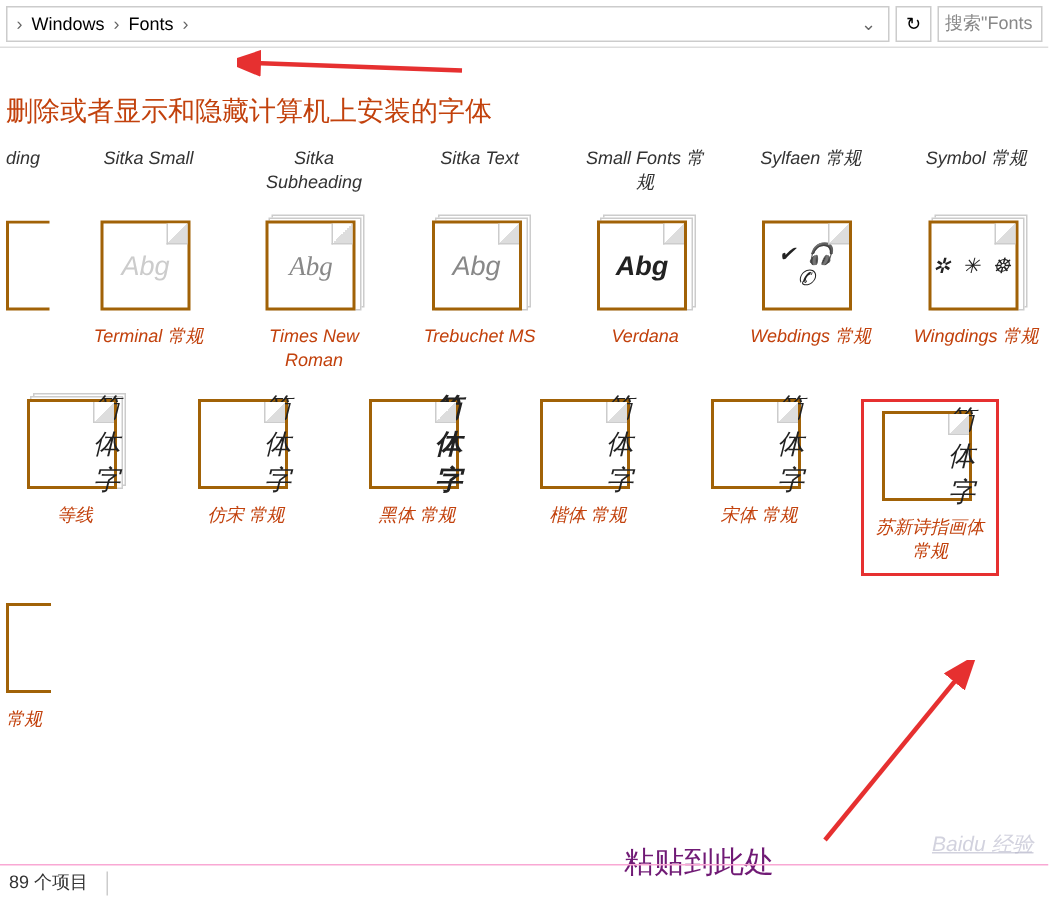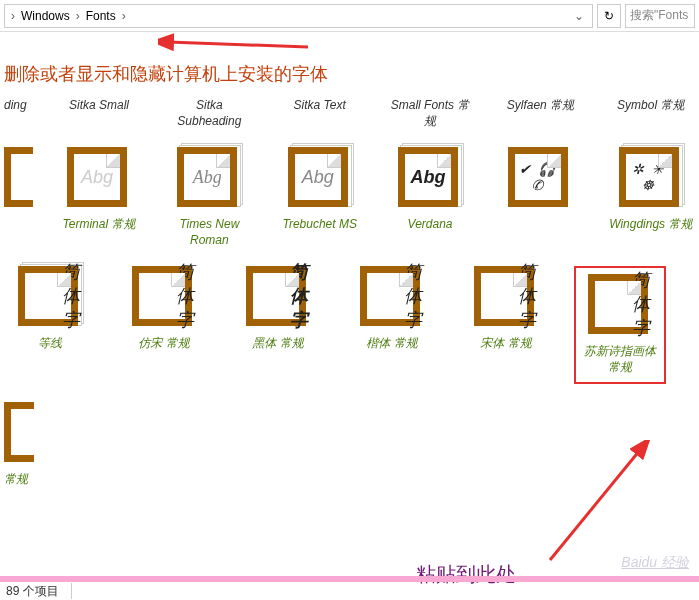--- a/index.html
+++ b/index.html
@@ -24,35 +24,35 @@
     .font-item.cut { width: 30px; align-items: flex-start; overflow: hidden; }
     .font-icon { width: 64px; height: 64px; position: relative; margin-bottom: 6px; }
     .font-icon.stack::before {
       content: ''; position: absolute; top: -4px; left: 4px; width: 60px; height: 60px;
       border: 1px solid #ccc; background: #fff; z-index: 0;
     }
     .font-icon.stack::after {
       content: ''; position: absolute; top: -2px; left: 2px; width: 60px; height: 60px;
       border: 1px solid #ccc; background: #fff; z-index: 1;
     }
-    .font-page { position: relative; z-index: 2; width: 60px; height: 60px; border: 7px solid #a16207; background: #fff; display: flex; align-items: center; justify-content: center; }
+    .font-page { position: relative; z-index: 2; width: 60px; height: 60px; border: 2px solid #a16207; background: #fff; display: flex; align-items: center; justify-content: center; }
     .font-page .fold { position: absolute; top: 0; right: 0; width: 14px; height: 14px; background: linear-gradient(135deg, #fff 50%, #ddd 50%); border-left: 1px solid #ccc; border-bottom: 1px solid #ccc; }
     .sample { font-size: 18px; color: #222; }
     .sample.light { color: #ccc; }
     .sample.mid { color: #888; }
     .sample.cn { font-size: 18px; margin-left: 46px; }
     .sample.sym { font-size: 14px; letter-spacing: 2px; }
-    .font-label { font-size: 12px; color: #4d7c0f; line-height: 1.3; min-height: 30px; }
+    .font-label { font-size: 12px; color: #c2410c; line-height: 1.3; min-height: 30px; }
     .row1 .font-label { color: #333; }
     
     .highlight-box { border: 2px solid #e63030; padding: 6px 4px; }
     
     .annotation-text { position: absolute; bottom: 12px; left: 416px; color: #701a75; font-size: 20px; font-family: "KaiTi", serif; }
     
-    .status-bar { position: absolute; bottom: 0; left: 0; right: 0; height: 24px; border-top: 6px solid #f9a8d4; display: flex; align-items: center; padding: 0 6px; font-size: 12px; color: #333; }
+    .status-bar { position: absolute; bottom: 0; left: 0; right: 0; height: 24px; border-top: 1px solid #f9a8d4; display: flex; align-items: center; padding: 0 6px; font-size: 12px; color: #333; }
     .status-sep { width: 1px; height: 16px; background: #ccc; margin-left: 12px; }
     
     .watermark { position: absolute; bottom: 28px; right: 10px; color: rgba(180,180,200,0.6); font-size: 14px; font-style: italic; text-decoration: underline; }
     
     .arrow2 { bottom: 30px; left: 540px; }
   </style>
 </head>
 <body>
 
 <div class="address-bar">
@@ -152,20 +152,21 @@
         </div>
       <div class="font-label">Verdana</div>
     </div>
     <div class="font-item">
       <div class="font-icon">
           <div class="font-page">
             <div class="fold"></div>
             <span class="sample sym">✔ 🎧 ✆</span>
           </div>
         </div>
+      <div class="font-label">Webdings 常规</div>
     </div>
     <div class="font-item">
       <div class="font-icon stack">
           <div class="font-page">
             <div class="fold"></div>
             <span class="sample sym">✲ ✳ ☸</span>
           </div>
         </div>
       <div class="font-label">Wingdings 常规</div>
     </div>

